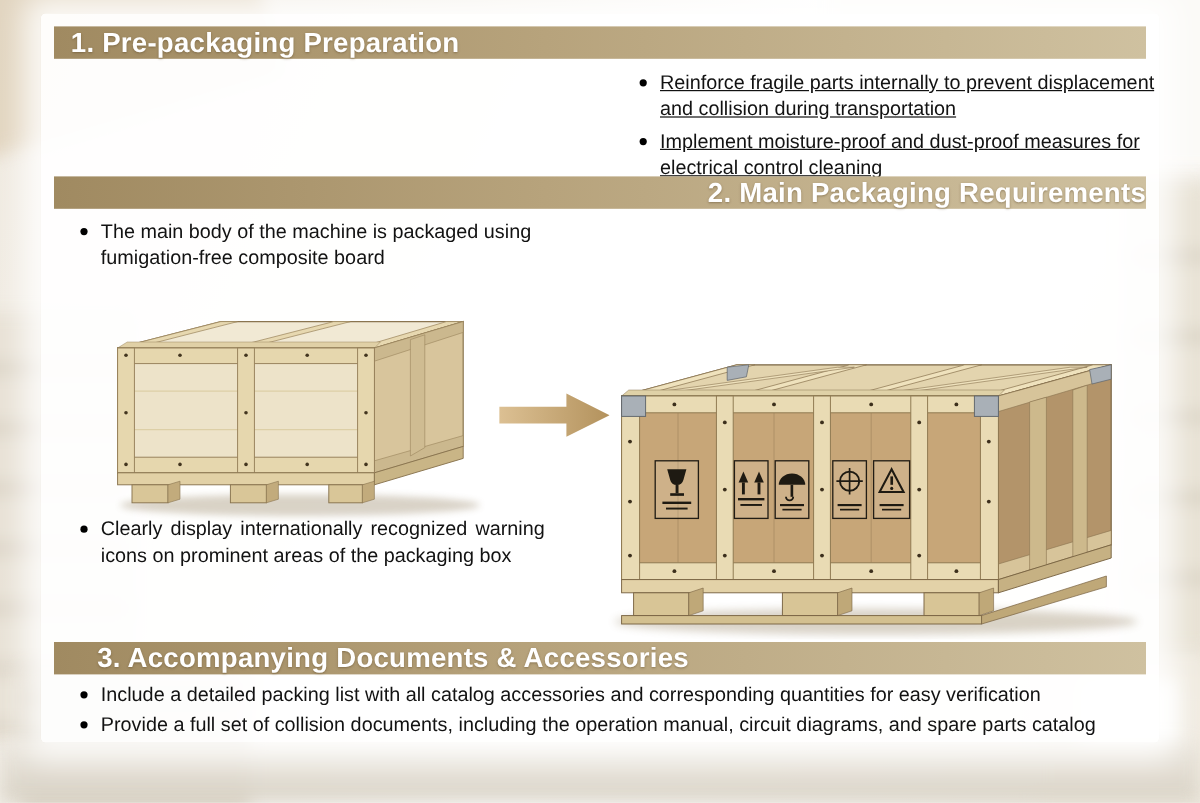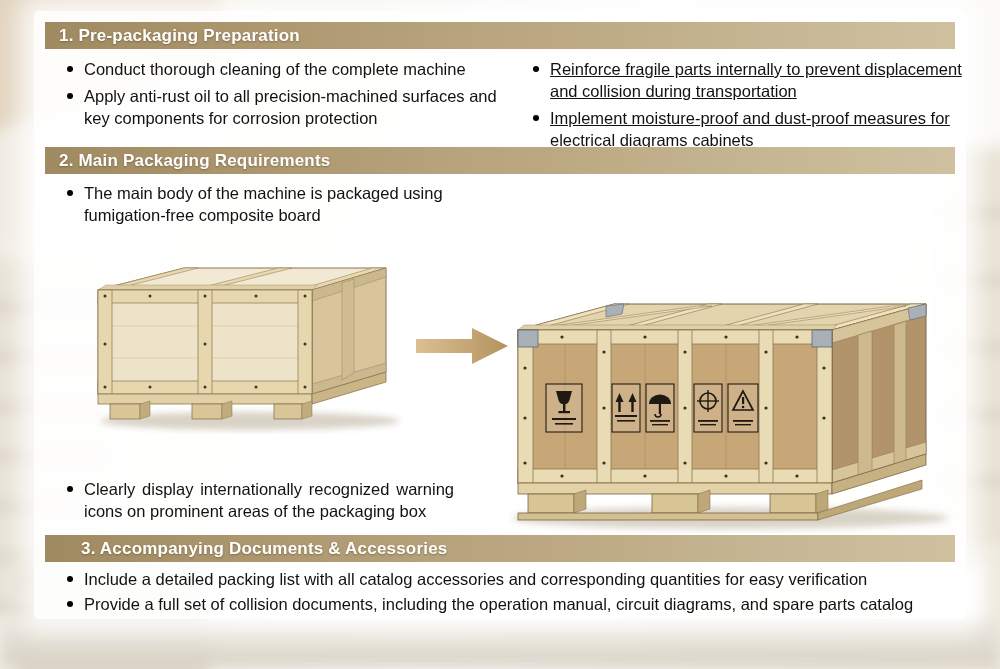--- a/index.html
+++ b/index.html
@@ -17,33 +17,33 @@
   .bg-floor{left:0;top:618px;width:1000px;height:51px;background:linear-gradient(#eae5dc,#d6d0c3);opacity:.9;}
   .bg-right-shelf{left:938px;top:150px;width:70px;height:420px;
       background:repeating-linear-gradient(180deg,#e4ddcd 0 60px,#c8bfad 60px 67px);opacity:.8;}
   .bg-right-box{left:862px;top:540px;width:150px;height:130px;background:#f1ece1;opacity:.9;}
   .bg-box2{left:900px;top:566px;width:80px;height:60px;background:#ffffff;opacity:.9;}
   
   .panel{position:absolute;left:34px;top:11px;width:932px;height:608px;background:rgba(255,255,255,.94);
          border-radius:4px;box-shadow:0 0 26px 14px rgba(255,255,255,.85);}
   
   .bar{position:absolute;left:45px;width:910px;height:27px;line-height:27px;padding-left:14px;
-       box-sizing:border-box;font-size:17px;font-weight:bold;color:#ffffff;letter-spacing:.2px;
+       box-sizing:border-box;font-size:23px;font-weight:bold;color:#ffffff;letter-spacing:.2px;
        text-shadow:0 1px 2px rgba(80,60,30,.45);
        background:linear-gradient(90deg,#a08a61,#b7a37c 45%,#cfc1a0);}
-  .bar1{top:22px;} .bar2{top:147px;} .bar3{top:535px;padding-left:36px;}
+  .bar1{top:22px;} .bar2{top:147px;text-align:right;} .bar3{top:535px;padding-left:36px;}
   
   ul.blist{list-style:none;margin:0;padding:0;position:absolute;}
   ul.blist li{position:relative;padding-left:22px;margin-bottom:5px;font-size:16.5px;line-height:22px;}
   ul.blist li::before{content:'';position:absolute;left:5px;top:8px;width:6px;height:6px;border-radius:50%;background:#000;}
   .just li{text-align:justify;}
   #s1-left{left:62px;top:58px;width:448px;}
   #s1-right{left:528px;top:58px;width:434px;text-decoration:underline;}
   #s2-left-b1{left:62px;top:182px;width:420px;}
-  #s2-left-b2{left:62px;top:430px;width:392px;margin-top:48px;}
+  #s2-left-b2{left:62px;top:430px;width:392px;}
   #s2-right{left:505px;top:182px;width:456px;}
   #s3-list{left:62px;top:568px;width:900px;}
   #s3-list li{margin-bottom:3px;}
   
   .img{position:absolute;}
   #left-crate{left:88px;top:244px;width:320px;height:190px;}
   #arrow{left:416px;top:326px;width:92px;height:40px;}
   #right-crate{left:502px;top:268px;width:460px;height:265px;}
 </style>
 </head>
@@ -58,27 +58,23 @@
     <div class="bgshape bg-drawers"></div>
     <div class="bgshape bg-right-shelf"></div>
     <div class="bgshape bg-right-box"></div>
     <div class="bgshape bg-box2"></div>
     <div class="bgshape bg-floor"></div>
   </div>
 
   <div class="panel"></div>
 
   <div class="bar bar1">1. Pre-packaging Preparation</div>
-  <ul class="blist" id="s1-left">
-    <li>Conduct thorough cleaning of the complete machine</li>
-    <li>Apply anti-rust oil to all precision-machined surfaces and key components for corrosion protection</li>
-  </ul>
   <ul class="blist" id="s1-right">
     <li>Reinforce fragile parts internally to prevent displacement and collision during transportation</li>
-    <li>Implement moisture-proof and dust-proof measures for electrical diagrams cabinets</li>
+    <li>Implement moisture-proof and dust-proof measures for electrical control cleaning</li>
   </ul>
 
   <div class="bar bar2">2. Main Packaging Requirements</div>
   <ul class="blist" id="s2-left-b1">
     <li>The main body of the machine is packaged using fumigation-free composite board</li>
   </ul>
   <ul class="blist just" id="s2-left-b2">
     <li>Clearly display internationally recognized warning icons on prominent areas of the packaging box</li>
   </ul>
 

